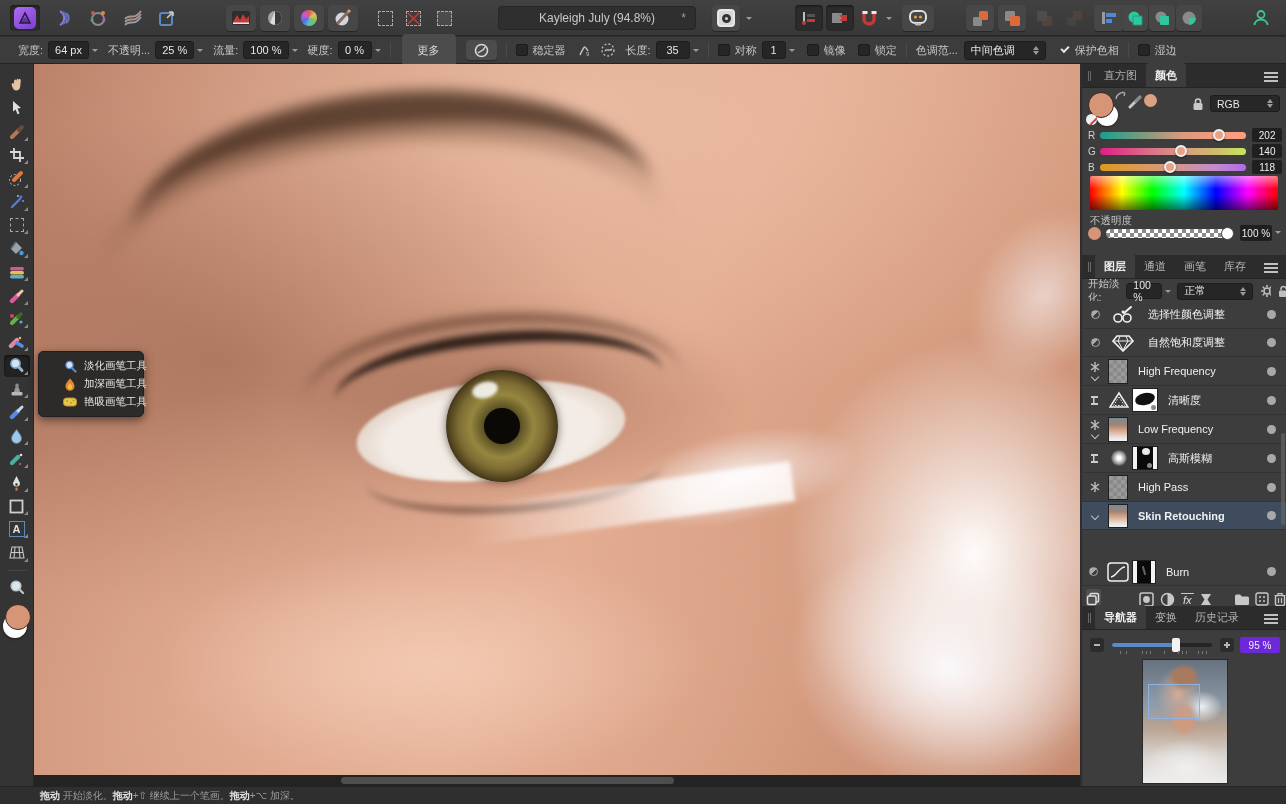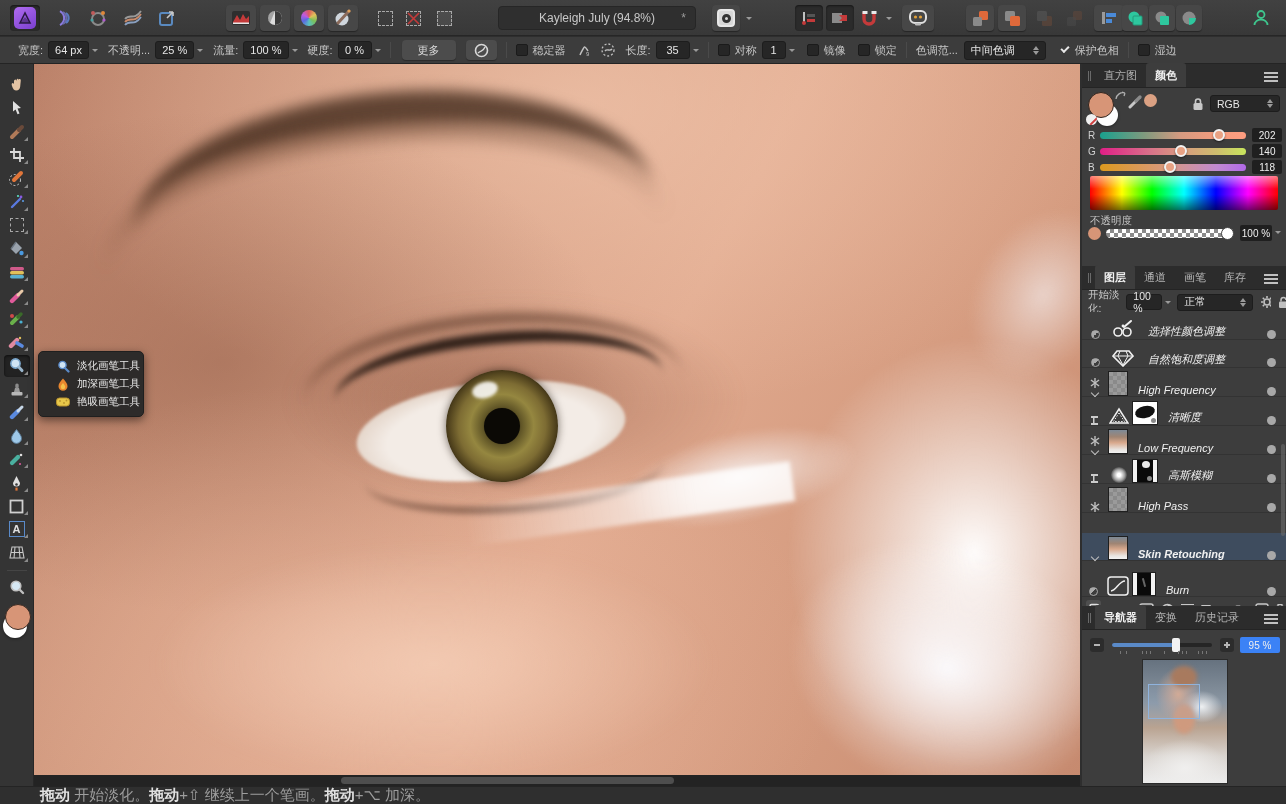--- a/index.html
+++ b/index.html
@@ -35,21 +35,21 @@
   .ctx-label { margin-left:10px; white-space:nowrap; }
   .ctx-box { margin-left:5px; background:#262626; border:1px solid #1d1d1d; border-radius:3px;
     height:18px; min-width:34px; padding:0 6px; display:flex; align-items:center; justify-content:center;
     color:#e6e6e6; }
   .ctx-caret { margin-left:3px; }
   .vsep { width:1px; height:16px; background:#2a2a2a; border-right:1px solid #4a4a4a; margin:0 9px; }
   .chk { width:12px; height:12px; background:#262626; border:1px solid #1b1b1b; border-radius:2px;
     margin-right:5px; position:relative; flex:none; }
   .chk.checked::after { content:""; position:absolute; left:2px; top:1px; width:6px; height:3px;
     border-left:2px solid #e8e8e8; border-bottom:2px solid #e8e8e8; transform:rotate(-45deg); }
-  .pillbtn { background:#4c4c4c; border-radius:4px; height:20px; padding:4px 16px;
+  .pillbtn { background:#4c4c4c; border-radius:4px; height:20px; padding:16px 16px;
     display:flex; align-items:center; color:#dcdcdc; margin-left:10px; box-shadow:0 1px 1px rgba(0,0,0,.3); }
   .ctx-select { margin-left:6px; background:#262626; border:1px solid #1d1d1d; border-radius:3px;
     height:19px; padding:0 6px; display:flex; align-items:center; color:#e6e6e6; min-width:82px;
     justify-content:space-between; }
 
   
   #tools { position:absolute; left:0; top:64px; width:34px; height:722px; background:#343434;
     border-right:1px solid #272727; display:flex; flex-direction:column; align-items:center; padding-top:10px; }
   .tool { width:26px; height:22px; border-radius:4px; display:flex; align-items:center; justify-content:center;
     position:relative; margin-bottom:1.4px; }
@@ -62,21 +62,21 @@
   
   #canvas { position:absolute; left:34px; top:64px; width:1046px; height:711px; overflow:hidden;
     background:#c9937a; }
   .ph { position:absolute; }
   #scrollstrip { position:absolute; left:34px; top:775px; width:1046px; height:11px; background:#232323; }
   #hthumb { position:absolute; left:307px; top:2px; width:333px; height:7px; background:#4e4e4e; border-radius:4px; }
 
   
   #flyout { position:absolute; left:38px; top:351px; width:106px; background:rgba(40,40,40,.96);
     border:1px solid #1f1f1f; border-radius:5px; box-shadow:0 3px 10px rgba(0,0,0,.5);
-    padding:5px 9px; z-index:30; }
+    padding:5px 16px; z-index:30; }
   .fly-item { height:18px; display:flex; align-items:center; padding:0 8px; color:#e8e8e8; font-size:10.5px; white-space:nowrap; }
   .fly-ic { width:14px; height:14px; margin-right:7px; flex:none; display:flex; align-items:center; justify-content:center; }
 
   
   #rightcol { position:absolute; left:1082px; top:64px; width:204px; height:722px; background:#3d3d3d; }
   .phead { position:relative; height:24px; background:#2c2c2c; border-bottom:1px solid #242424;
     display:flex; align-items:flex-end; font-size:11px; color:#b4b4b4; }
   .ptab { padding:5px 9px 4px; margin-top:2px; }
   .ptab.active { background:#3d3d3d; color:#f0f0f0; border-radius:3px 3px 0 0; font-weight:bold; }
   .grip { width:3px; height:10px; margin:0 4px 6px 6px; border-left:1.5px solid #6a6a6a; border-right:1.5px solid #6a6a6a; }
@@ -96,24 +96,24 @@
   #spectrum { position:absolute; left:8px; top:112px; width:188px; height:34px; border-radius:2px;
     background:
      linear-gradient(to bottom, rgba(255,255,255,.5), rgba(255,255,255,0) 38%, rgba(0,0,0,0) 55%, rgba(0,0,0,.55)),
      linear-gradient(90deg,#f00,#ff0 17%,#0f0 33%,#0ff 50%,#00f 67%,#f0f 84%,#f00); }
   .checker { background-image:
      linear-gradient(45deg,#8a8a8a 25%,transparent 25%,transparent 75%,#8a8a8a 75%),
      linear-gradient(45deg,#8a8a8a 25%,transparent 25%,transparent 75%,#8a8a8a 75%);
      background-size:8px 8px; background-position:0 0,4px 4px; background-color:#fff; }
 
   
-  #layerspanel { position:absolute; left:0; top:202px; width:204px; height:324px; background:#3d3d3d; }
+  #layerspanel { position:absolute; left:0; top:191px; width:204px; height:324px; background:#3d3d3d; }
   .lrow { position:absolute; left:0; width:204px; background:#3d3d3d; border-bottom:1px solid #333;
-    display:flex; align-items:flex-end; font-size:11px; color:#f0f0f0;font-style:italic; }
-  .lrow.seldark { background:#3e4c5e;margin-top:20px; }
+    display:flex; align-items:center; font-size:11px; color:#f0f0f0; }
+  .lrow.seldark { background:#3e4c5e; }
   .lrow.selblue { background:#5b7ba4; }
   .gut { width:26px; flex:none; display:flex; flex-direction:column; align-items:center; gap:2px; }
   .gut2 { width:22px; flex:none; display:flex; align-items:center; justify-content:center; }
   .chev { width:6px; height:6px; border-left:1.5px solid #c0c0c0; border-bottom:1.5px solid #c0c0c0;
     transform:rotate(-45deg); }
   .halfdot { width:9px; height:9px; border-radius:50%; border:1px solid #aaa;
     background:linear-gradient(135deg,#aaa 50%,transparent 50%); }
   .hglass { width:7px; height:9px; border-top:2px solid #ccc; border-bottom:2px solid #ccc;
     background:linear-gradient(#ccc,#ccc) center/1.5px 100% no-repeat; }
   .lthumb { flex:none; border:1px solid #1f1f1f; }
@@ -129,30 +129,30 @@
   #navpanel { position:absolute; left:0; top:542px; width:204px; height:180px; }
   #navzoom { position:absolute; left:0; top:28px; width:204px; height:22px; display:flex; align-items:center; }
   .navbtn { width:14px; height:14px; background:#2c2c2c; border-radius:3px; color:#bbb;
     display:flex; align-items:center; justify-content:center; position:relative; flex:none; }
   .navbtn::before { content:""; width:6px; height:2px; background:#b5b5b5; }
   .navbtn.plus::after { content:""; position:absolute; width:2px; height:6px; background:#b5b5b5; }
   #navtrack { position:relative; flex:1; height:4px; background:#252525; border-radius:2px; margin:0 8px; }
   #navfill { position:absolute; left:0; top:0; height:4px; width:62%; background:#5a8ac8; border-radius:2px; }
   #navhandle { position:absolute; left:60%; top:-5px; width:8px; height:14px; background:#f2f2f2; border-radius:2px; }
   .tick { position:absolute; top:8px; width:1px; height:3px; background:#777; }
-  #navval { width:40px; height:16px; background:#3b82f6; border-radius:2px; color:#eee; font-size:10px;
+  #navval { width:40px; height:16px; background:#6d28d9; border-radius:2px; color:#eee; font-size:10px;
     display:flex; align-items:center; justify-content:center; margin-right:6px; flex:none; }
   #navthumb { position:absolute; left:61px; top:54px; width:84px; height:123px; overflow:hidden;
     box-shadow:0 0 0 1px #2a2a2a; }
   #viewrect { position:absolute; left:5px; top:24px; width:52px; height:35px;
     border:1.5px solid #8fb3dd; background:rgba(160,190,230,.12); }
 
   
   #statusbar { position:absolute; left:0; top:786px; width:1286px; height:18px; background:#2f2f2f;
-    border-top:1px solid #242424; display:flex; align-items:center; font-size:15px; color:#9d9d9d; padding-left:40px; }
+    border-top:1px solid #242424; display:flex; align-items:center; font-size:10px; color:#9d9d9d; padding-left:40px; }
   #statusbar b { color:#e0e0e0; font-weight:bold; }
 
   svg { display:block; }
 </style>
 </head>
 <body>
 
 <div id="app">
 
   <div id="topbar">

